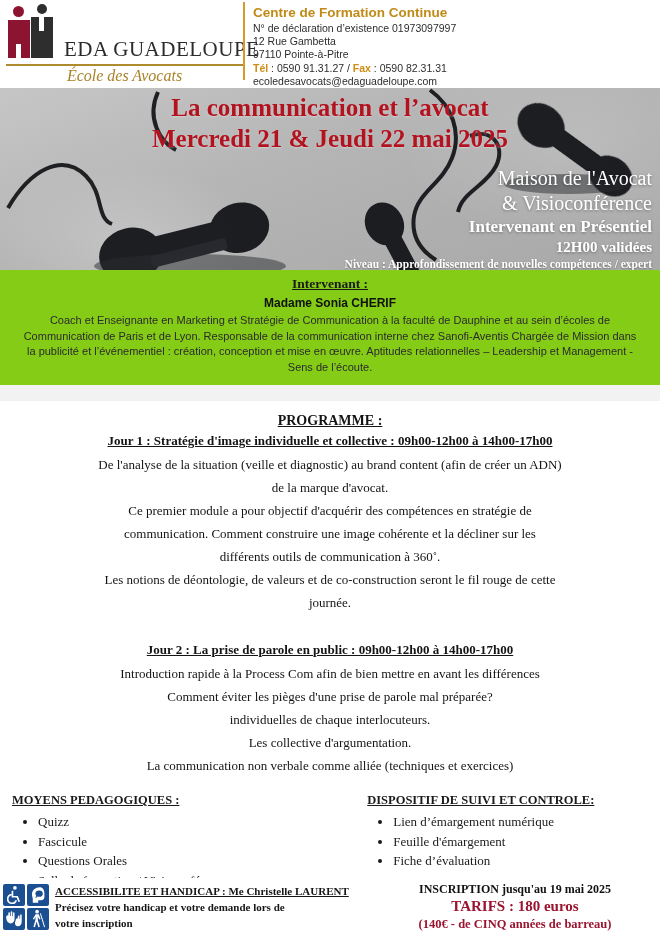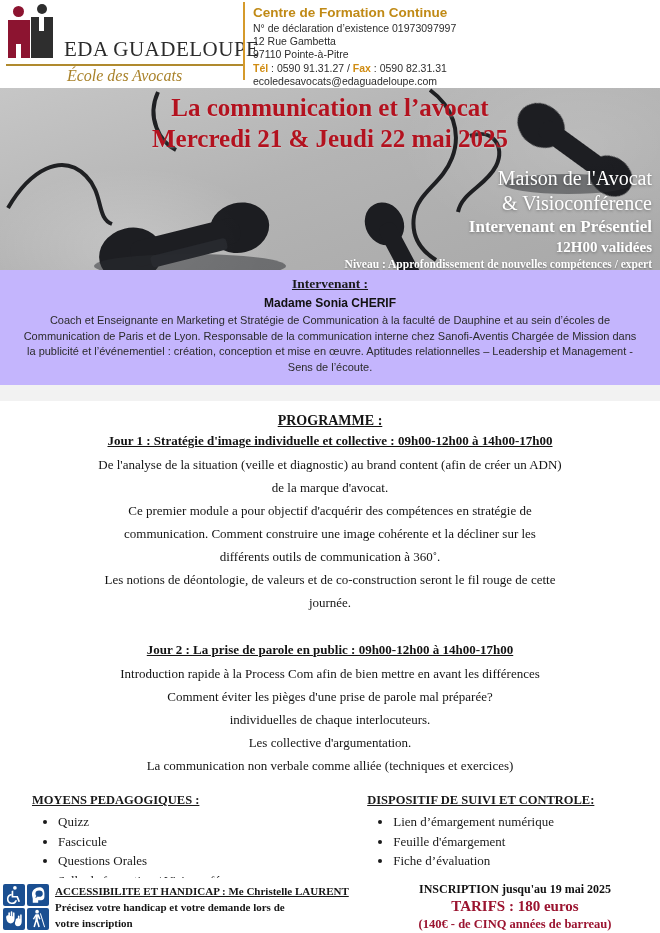--- a/index.html
+++ b/index.html
@@ -132,21 +132,21 @@
     background:
       radial-gradient(ellipse 200px 110px at 20% 86%, rgba(255,255,255,0.22), rgba(255,255,255,0) 70%),
       radial-gradient(ellipse 260px 150px at 88% 30%, rgba(255,255,255,0.14), rgba(255,255,255,0) 70%),
       linear-gradient(160deg, #c6c6c6 0%, #b4b4b4 45%, #a8a8a8 100%);
   }
 
   
   .speaker {
     padding: 5px 14px 10px 14px;
     text-align: center;
-    background: #c4b5fd;
+    background: #84cc16;
   }
   .speaker-label {
     font-size: 13.5px;
     font-weight: bold;
     text-decoration: underline;
     font-family: "Liberation Serif", serif;
     line-height: 18px;
   }
   .speaker-name {
     font-size: 12px;
@@ -190,21 +190,21 @@
     line-height: 23px;
   }
   .day-gap { height: 26px; }
 
   
   .cols {
     display: flex;
     font-family: "Liberation Serif", serif;
     padding: 14px 0 0 0;
   }
-  .col-left { width: 52%; padding-left: 32px; box-sizing: border-box; }
+  .col-left { width: 52%; padding-left: 12px; box-sizing: border-box; }
   .col-right { width: 48%; padding-left: 24px; box-sizing: border-box; }
   .col-head {
     font-size: 12.5px;
     font-weight: bold;
     text-decoration: underline;
     line-height: 19px;
   }
   ul.plain {
     margin: 2px 0 0 0;
     padding-left: 26px;

